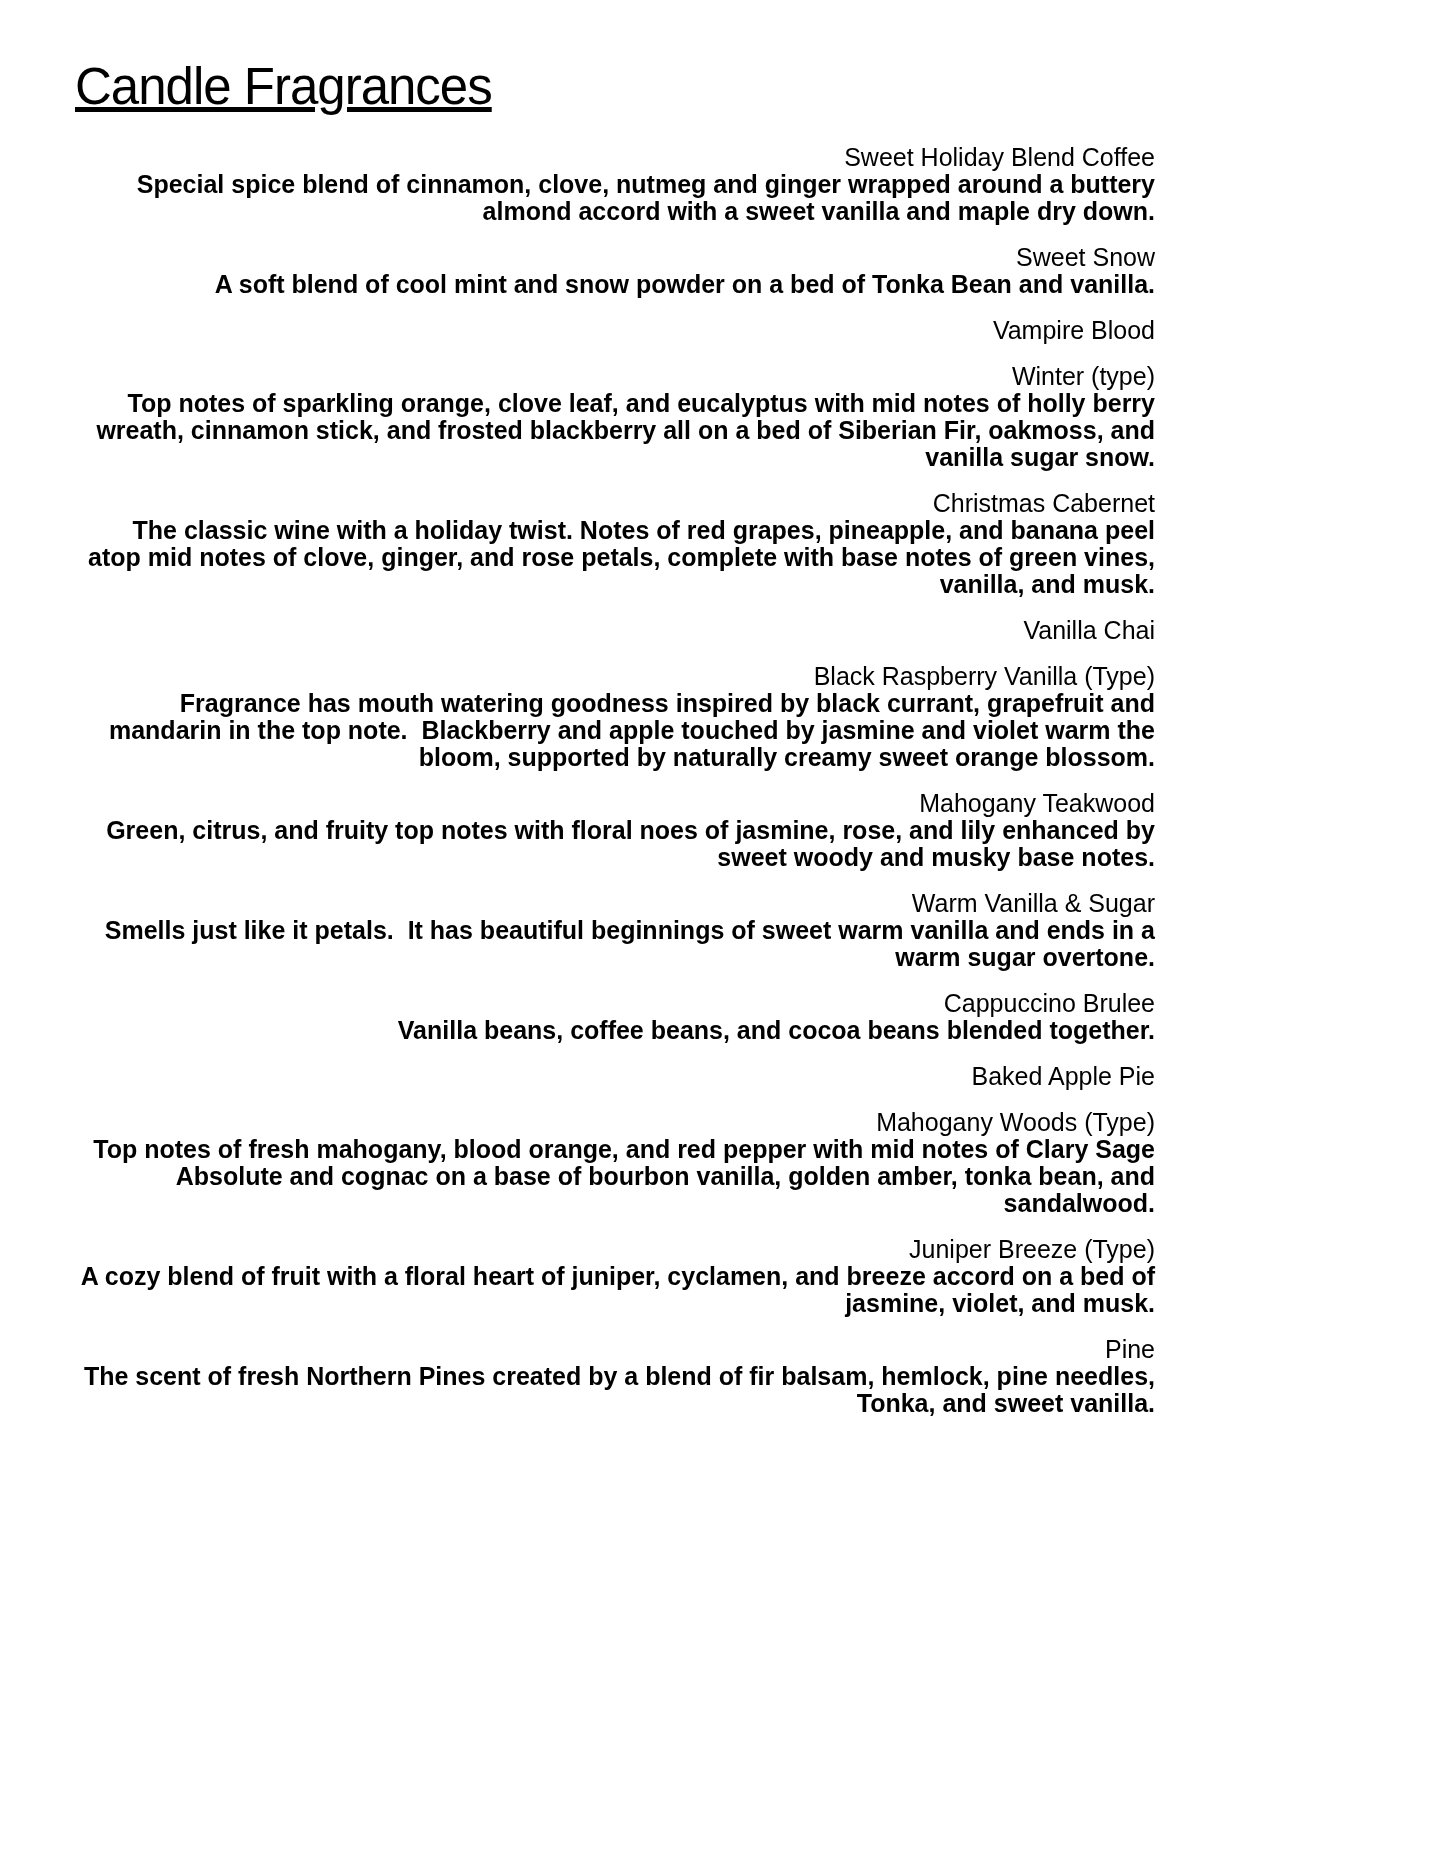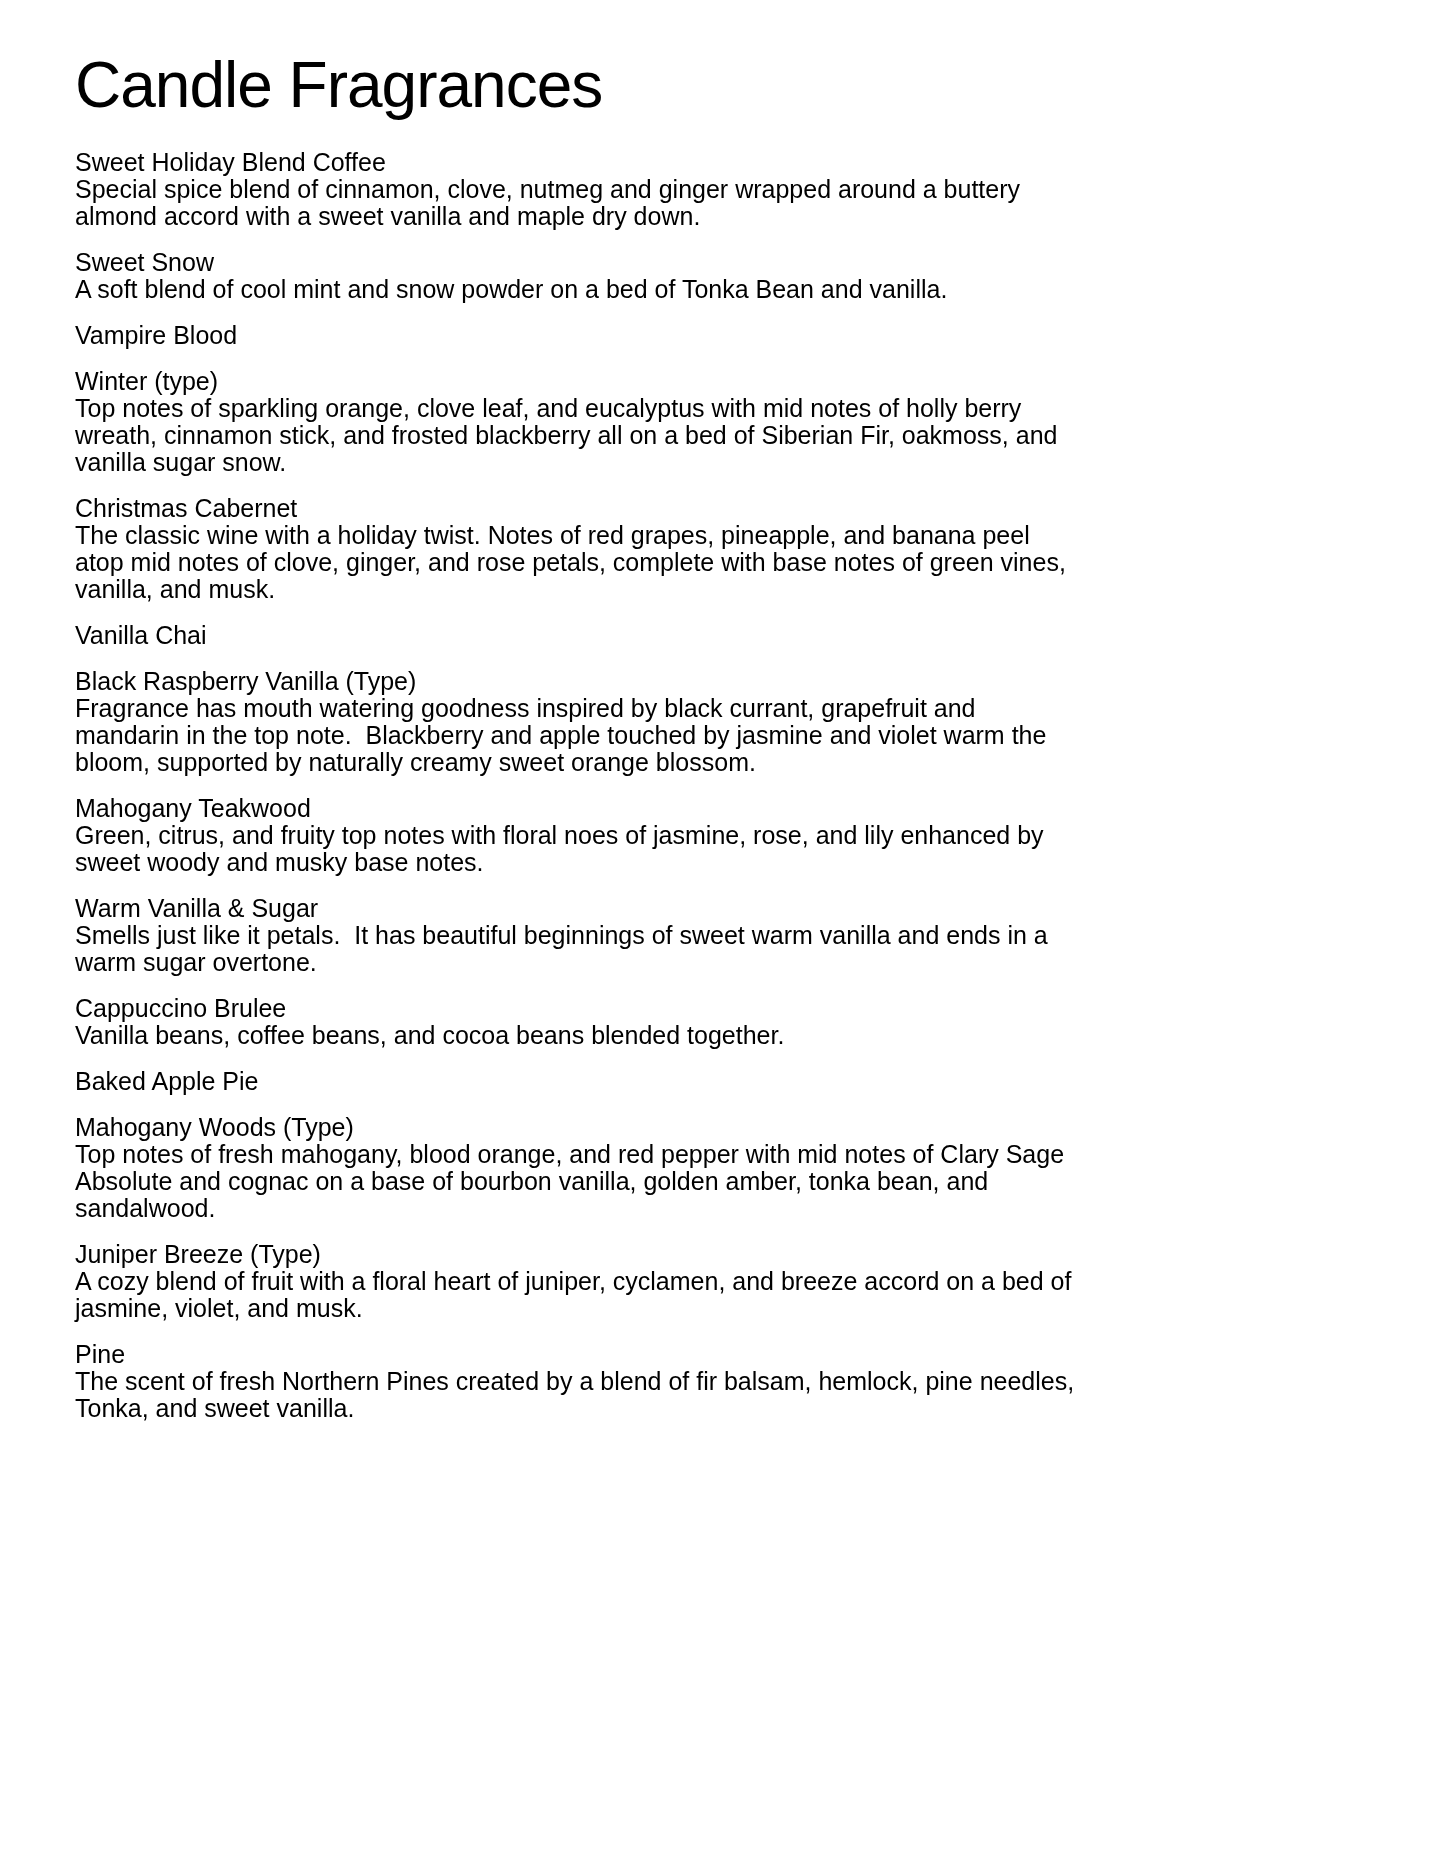--- a/index.html
+++ b/index.html
@@ -12,43 +12,45 @@
     width: 1445px;
     height: 1870px;
     box-sizing: border-box;
     background: #ffffff;
     color: #000000;
     padding: 52px 290px 0 75px;
     font-family: "Liberation Sans", sans-serif;
     overflow: hidden;
   }
   .doc-title {
-    font-size: 64px;
+    font-size: 51px;
     font-weight: 400;
     letter-spacing: -1px;
-    margin: 0 0 30px 0;
+    margin: 8px 0 30px 0;
     line-height: 1.05;
     color: #000000;
+    text-decoration: underline;
   }
   .fragrance-list {
     display: block;
   }
   .fragrance-item {
     margin: 0 0 19px 0;
+    text-align: right;
   }
   .fragrance-name {
     font-size: 25px;
     line-height: 27px;
     font-weight: 400;
     white-space: pre-wrap;
   }
   .fragrance-desc {
     font-size: 25px;
     line-height: 27px;
-    font-weight: 400;
+    font-weight: 700;
     white-space: pre-wrap;
   }
 </style>
 </head>
 <body>
 
 <div class="page">
   <h1 class="doc-title">Candle Fragrances</h1>
   <div class="fragrance-list" id="fragrance-list">
       <div class="fragrance-item">

